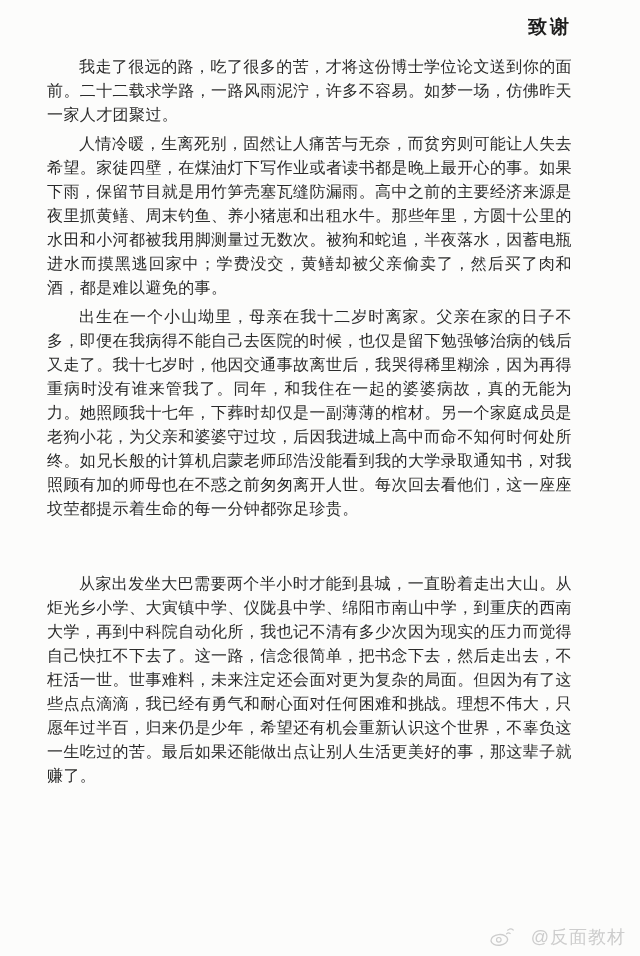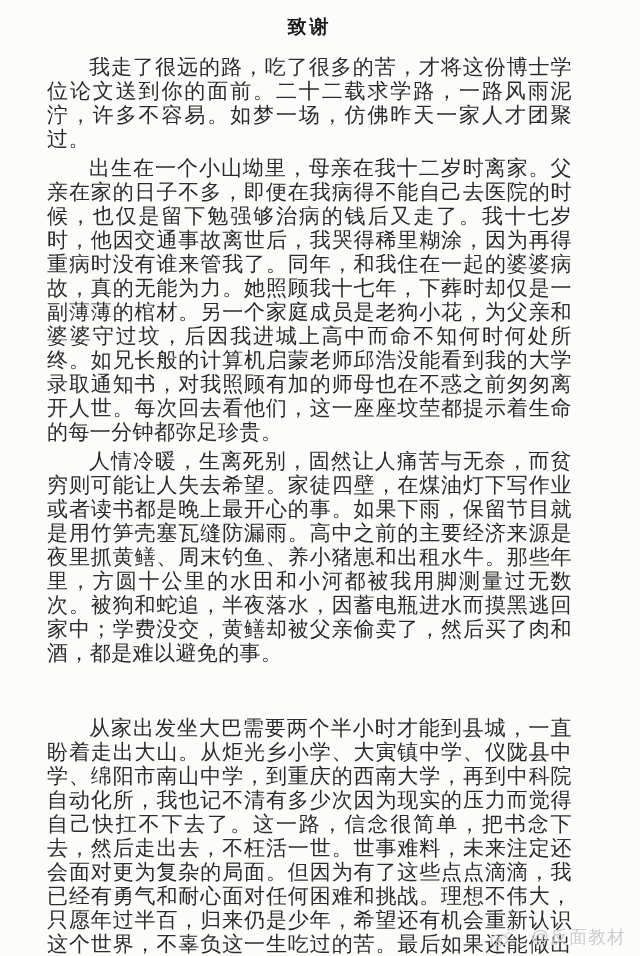--- a/index.html
+++ b/index.html
@@ -19,27 +19,27 @@
     position: absolute;
     left: 47px;
     top: 14px;
     width: 525px;
   }
   .doc-title {
     margin: 0 0 15px 0;
     font-size: 19px;
     line-height: 26px;
     font-weight: bold;
-    text-align: center;
+    text-align: right;
     letter-spacing: 3px;
     color: #1c1c1c;
   }
   .para {
     margin: 0 0 5px 0;
-    font-size: 21px;
+    font-size: 16px;
     line-height: 24px;
     letter-spacing: 0.4px;
     color: #2b2b2b;
     text-align: justify;
     text-justify: inter-ideograph;
     text-indent: 2em;
   }
   .section-gap {
     height: 46px;
   }
@@ -61,22 +61,22 @@
     display: block;
   }
 </style>
 </head>
 <body>
 
 <div class="page">
   <div class="content">
     <h1 class="doc-title">致谢</h1>
     <p class="para">我走了很远的路，吃了很多的苦，才将这份博士学位论文送到你的面前。二十二载求学路，一路风雨泥泞，许多不容易。如梦一场，仿佛昨天一家人才团聚过。</p>
+    <p class="para">人情冷暖，生离死别，固然让人痛苦与无奈，而贫穷则可能让人失去希望。家徒四壁，在煤油灯下写作业或者读书都是晚上最开心的事。如果下雨，保留节目就是用竹笋壳塞瓦缝防漏雨。高中之前的主要经济来源是夜里抓黄鳝、周末钓鱼、养小猪崽和出租水牛。那些年里，方圆十公里的水田和小河都被我用脚测量过无数次。被狗和蛇追，半夜落水，因蓄电瓶进水而摸黑逃回家中；学费没交，黄鳝却被父亲偷卖了，然后买了肉和酒，都是难以避免的事。</p>
     <p class="para">出生在一个小山坳里，母亲在我十二岁时离家。父亲在家的日子不多，即便在我病得不能自己去医院的时候，也仅是留下勉强够治病的钱后又走了。我十七岁时，他因交通事故离世后，我哭得稀里糊涂，因为再得重病时没有谁来管我了。同年，和我住在一起的婆婆病故，真的无能为力。她照顾我十七年，下葬时却仅是一副薄薄的棺材。另一个家庭成员是老狗小花，为父亲和婆婆守过坟，后因我进城上高中而命不知何时何处所终。如兄长般的计算机启蒙老师邱浩没能看到我的大学录取通知书，对我照顾有加的师母也在不惑之前匆匆离开人世。每次回去看他们，这一座座坟茔都提示着生命的每一分钟都弥足珍贵。</p>
-    <p class="para">人情冷暖，生离死别，固然让人痛苦与无奈，而贫穷则可能让人失去希望。家徒四壁，在煤油灯下写作业或者读书都是晚上最开心的事。如果下雨，保留节目就是用竹笋壳塞瓦缝防漏雨。高中之前的主要经济来源是夜里抓黄鳝、周末钓鱼、养小猪崽和出租水牛。那些年里，方圆十公里的水田和小河都被我用脚测量过无数次。被狗和蛇追，半夜落水，因蓄电瓶进水而摸黑逃回家中；学费没交，黄鳝却被父亲偷卖了，然后买了肉和酒，都是难以避免的事。</p>
     <div class="section-gap"></div>
     <p class="para">从家出发坐大巴需要两个半小时才能到县城，一直盼着走出大山。从炬光乡小学、大寅镇中学、仪陇县中学、绵阳市南山中学，到重庆的西南大学，再到中科院自动化所，我也记不清有多少次因为现实的压力而觉得自己快扛不下去了。这一路，信念很简单，把书念下去，然后走出去，不枉活一世。世事难料，未来注定还会面对更为复杂的局面。但因为有了这些点点滴滴，我已经有勇气和耐心面对任何困难和挑战。理想不伟大，只愿年过半百，归来仍是少年，希望还有机会重新认识这个世界，不辜负这一生吃过的苦。最后如果还能做出点让别人生活更美好的事，那这辈子就赚了。</p>
   </div>
 
   <div class="watermark">
     <span>
       <svg width="26" height="22" viewBox="0 0 26 22" fill="none" xmlns="http://www.w3.org/2000/svg">
         <path d="M11 19.2c-4.6.5-8.6-1.5-9-4.4-.4-2.9 3-5.7 7.6-6.2 4.6-.5 8.6 1.5 9 4.4.4 2.9-3 5.7-7.6 6.2z" stroke="currentColor" stroke-width="1.4"></path>
         <circle cx="9.8" cy="13.8" r="2.3" stroke="currentColor" stroke-width="1.2"></circle>
         <path d="M17.6 7.8c1-.9 2.5-1 3.6-.3" stroke="currentColor" stroke-width="1.2" stroke-linecap="round"></path>

